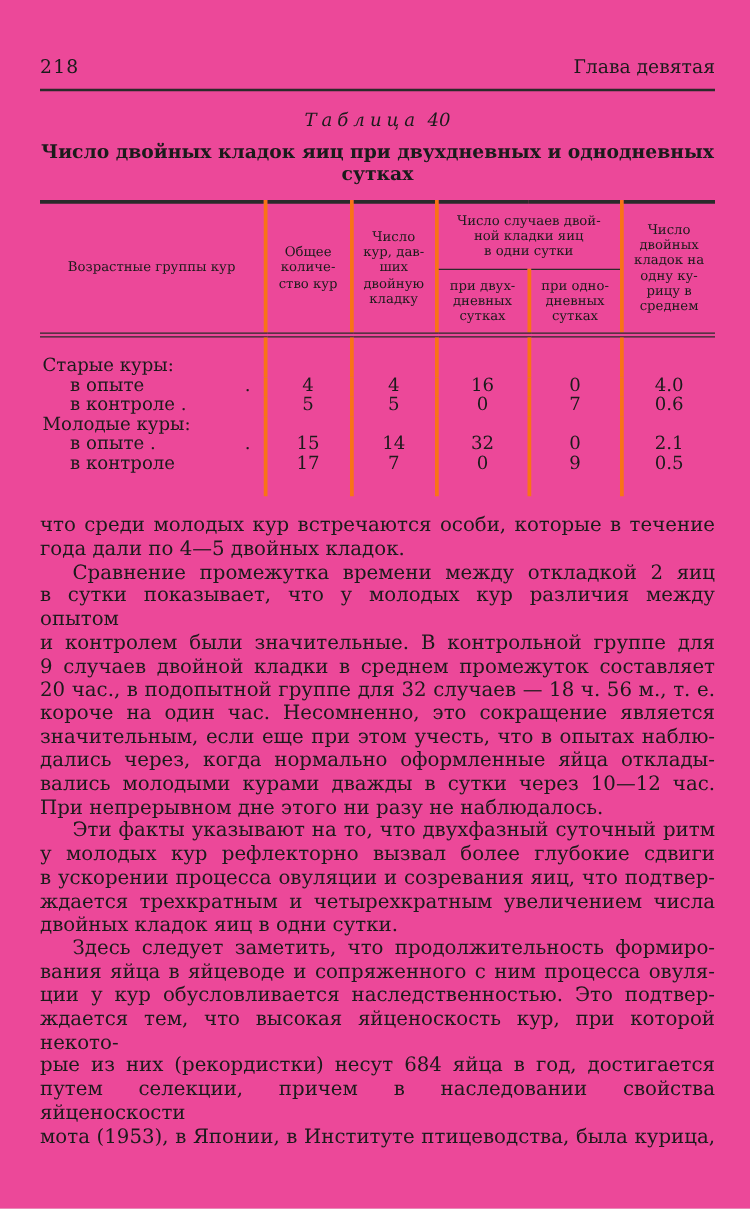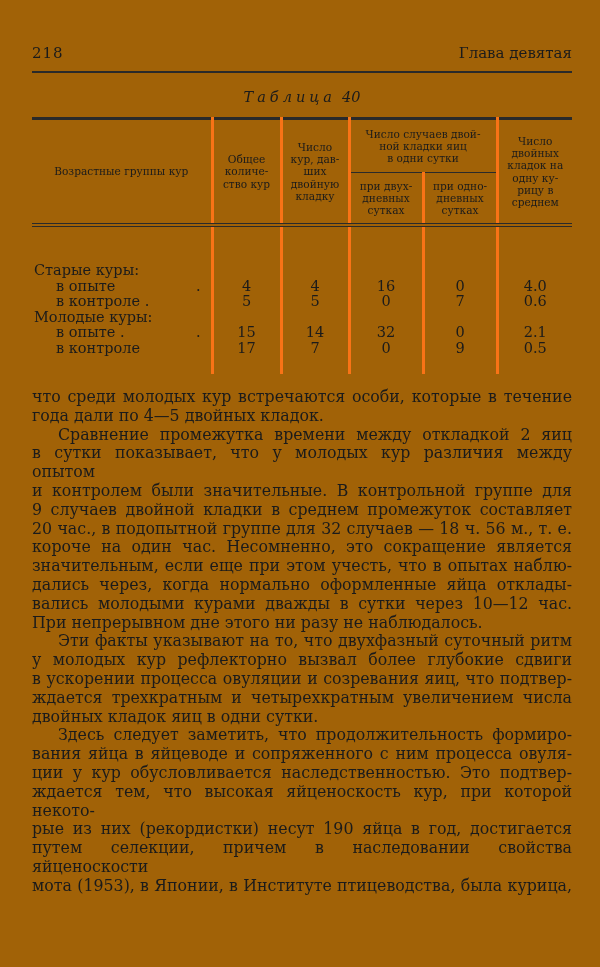--- a/index.html
+++ b/index.html
@@ -1,21 +1,21 @@
 <!DOCTYPE html>
 <html lang="ru"><head>
 <meta charset="utf-8">
 <style>
   html, body { margin: 0; padding: 0; background: #e8e7e3; }
   .page {
     position: relative;
     width: 600px;
     height: 967px;
     margin: 0 auto;
-    background: #a16207;
+    background: #ec4899;
     color: #1b1b1b;
     font-family: "DejaVu Serif", serif;
     overflow: hidden;
   }
   .content { padding: 44px 28px 0 32px; width: 540px; }
 
   
   .running-head { position: relative; height: 20px; font-size: 15px; }
   .page-num { position: absolute; left: 0; top: 0; letter-spacing: 1px; }
   .chapter { position: absolute; left: 0; right: 0; top: 0; text-align: right; }
@@ -40,21 +40,21 @@
   }
   .bdr { border-right: 3px solid #f97316; }
   .dbl { border-bottom: 4px double #2a2a2a; }
   .th-group { border-bottom: 1.5px solid #2a2a2a; }
   .row-subhead th { height: 44px; }
   .row-tophead th { height: 46px; }
   .data-table tbody td {
     font-size: 14.5px; line-height: 15.5px;
     text-align: center; vertical-align: top;
   }
-  .data-table tbody tr:first-child td { padding-top: 36px; }
+  .data-table tbody tr:first-child td { padding-top: 16px; }
   .data-table tbody tr:last-child td { padding-bottom: 18px; }
   td.c-label { text-align: left; }
   td.c-label .lbl-wrap { display: flex; }
   td.c-label .lbl { padding-left: 2px; }
   td.c-label.ind .lbl { padding-left: 24px; }
   td.c-label .leader { margin-left: auto; padding-right: 10px; }
 
   
   .body-text { margin-top: 14px; font-size: 15.8px; }
   .body-text .line {
@@ -76,20 +76,21 @@
       <span class="page-num">218</span>
       <span class="chapter">Глава девятая</span>
     </div>
     <hr class="head-rule">
 
     <div class="tbl-caption">
       <span class="spaced">Таблица</span><span>40</span>
     </div>
 
     <div class="tbl-title">
+      <div>Число двойных кладок яиц при двухдневных и однодневных сутках</div>
     </div>
 
     <table class="data-table">
       <colgroup>
         <col style="width:180px">
           <col style="width:69px">
           <col style="width:68px">
         <col style="width:74px">
           <col style="width:74px">
           <col style="width:75px">
@@ -224,20 +225,20 @@
           <div class="line">у молодых кур рефлекторно вызвал более глубокие сдвиги</div>
           <div class="line">в ускорении процесса овуляции и созревания яиц, что подтвер-</div>
           <div class="line">ждается трехкратным и четырехкратным увеличением числа</div>
           <div class="line last">двойных кладок яиц в одни сутки.</div>
         </div>
         <div>
           <div class="line first">Здесь следует заметить, что продолжительность формиро-</div>
           <div class="line">вания яйца в яйцеводе и сопряженного с ним процесса овуля-</div>
           <div class="line">ции у кур обусловливается наследственностью. Это подтвер-</div>
           <div class="line">ждается тем, что высокая яйценоскость кур, при которой некото-</div>
-          <div class="line">рые из них (рекордистки) несут 190 яйца в год, достигается</div>
+          <div class="line">рые из них (рекордистки) несут 684 яйца в год, достигается</div>
           <div class="line">путем селекции, причем в наследовании свойства яйценоскости</div>
           <div class="line">мота (1953), в Японии, в Институте птицеводства, была курица,</div>
         </div>
       </div>
 
   </div>
 </div>
 
 </body></html>

